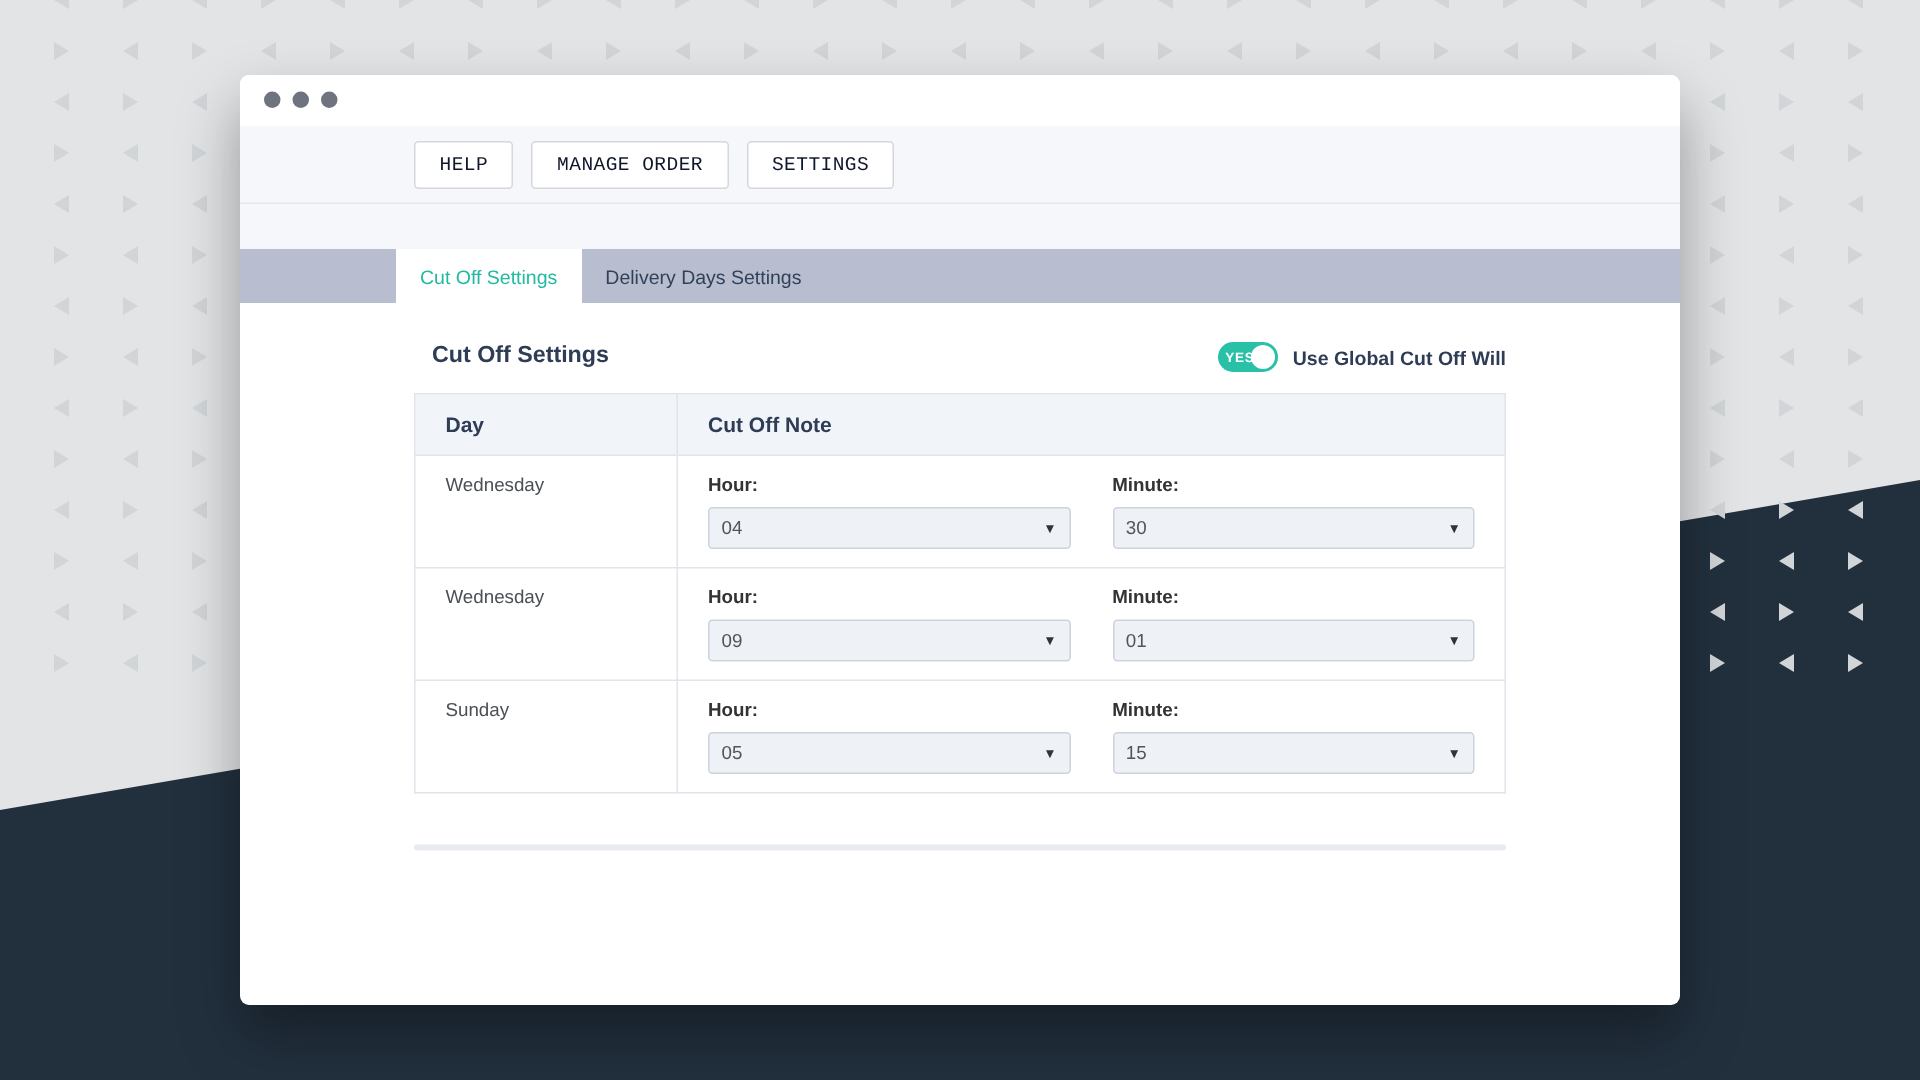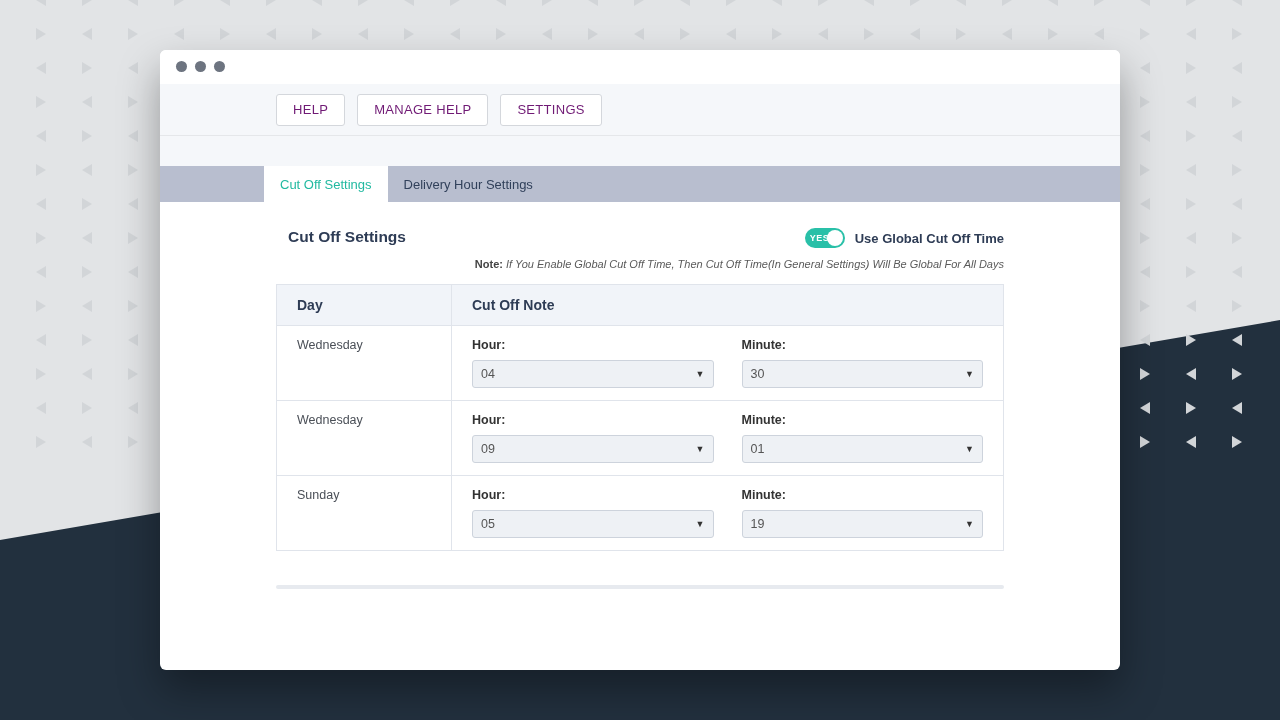--- a/index.html
+++ b/index.html
@@ -40,23 +40,24 @@
 
   .toolbar {
     height: 52px; background: #f5f7fa;
     display: flex; align-items: center; gap: 12px;
     padding: 0 0 0 116px;
     border-bottom: 1px solid #e5e7ea;
   }
   .btn {
     background: #ffffff; border: 1px solid #d4d7dc; border-radius: 3px;
     height: 32px; padding: 0 16px;
-    font-size: 13px; letter-spacing: 0.3px; color: #701a75;
+    font-size: 13px; letter-spacing: 0.3px; color: #0f172a;
     display: inline-flex; align-items: center;
     cursor: pointer;
+    font-family: Liberation Mono, monospace;
   }
   .spacer-band { height: 30px; background: #f5f7fa; }
 
   .tabbar {
     height: 36px; background: #b8becf;
     display: flex; align-items: stretch;
     padding-left: 104px;
   }
   .tab {
     display: flex; align-items: center;
@@ -492,48 +493,44 @@
 <div class="window">
 
   <div class="titlebar">
     <span class="dot"></span>
     <span class="dot"></span>
     <span class="dot"></span>
   </div>
 
   <div class="toolbar">
     <button class="btn">HELP</button>
-    <button class="btn">MANAGE HELP</button>
+    <button class="btn">MANAGE ORDER</button>
     <button class="btn">SETTINGS</button>
   </div>
 
   <div class="spacer-band"></div>
 
   <div class="tabbar">
     <div class="tab active">Cut Off Settings</div>
-    <div class="tab">Delivery Hour Settings</div>
+    <div class="tab">Delivery Days Settings</div>
   </div>
 
   <div class="content">
 
     <div class="pagehead">
       <div class="pagetitle">Cut Off Settings</div>
       <div class="toggle-wrap">
         <div class="toggle">
           <span>YES</span>
           <span class="knob"></span>
         </div>
-        <span class="toggle-label">Use Global Cut Off Time</span>
+        <span class="toggle-label">Use Global Cut Off Will</span>
       </div>
     </div>
 
-    <div class="note">
-      <b>Note:</b>
-      <span>If You Enable Global Cut Off Time, Then Cut Off Time(In General Settings) Will Be Global For All Days</span>
-    </div>
 
     <table class="table">
       <thead>
         <tr>
           <th>Day</th>
           <th>Cut Off Note</th>
         </tr>
       </thead>
       <tbody id="rows">
           <tr>
@@ -585,21 +582,21 @@
                 <div class="time-col">
                   <div class="lbl">Hour:</div>
                   <div class="select">
                     <span>05</span>
                     <span class="arrow">▼</span>
                   </div>
                 </div>
                 <div class="time-col">
                   <div class="lbl">Minute:</div>
                   <div class="select">
-                    <span>19</span>
+                    <span>15</span>
                     <span class="arrow">▼</span>
                   </div>
                 </div>
               </div>
             </td>
           </tr>
         </tbody>
     </table>
 
     <div class="hr-line"></div>

